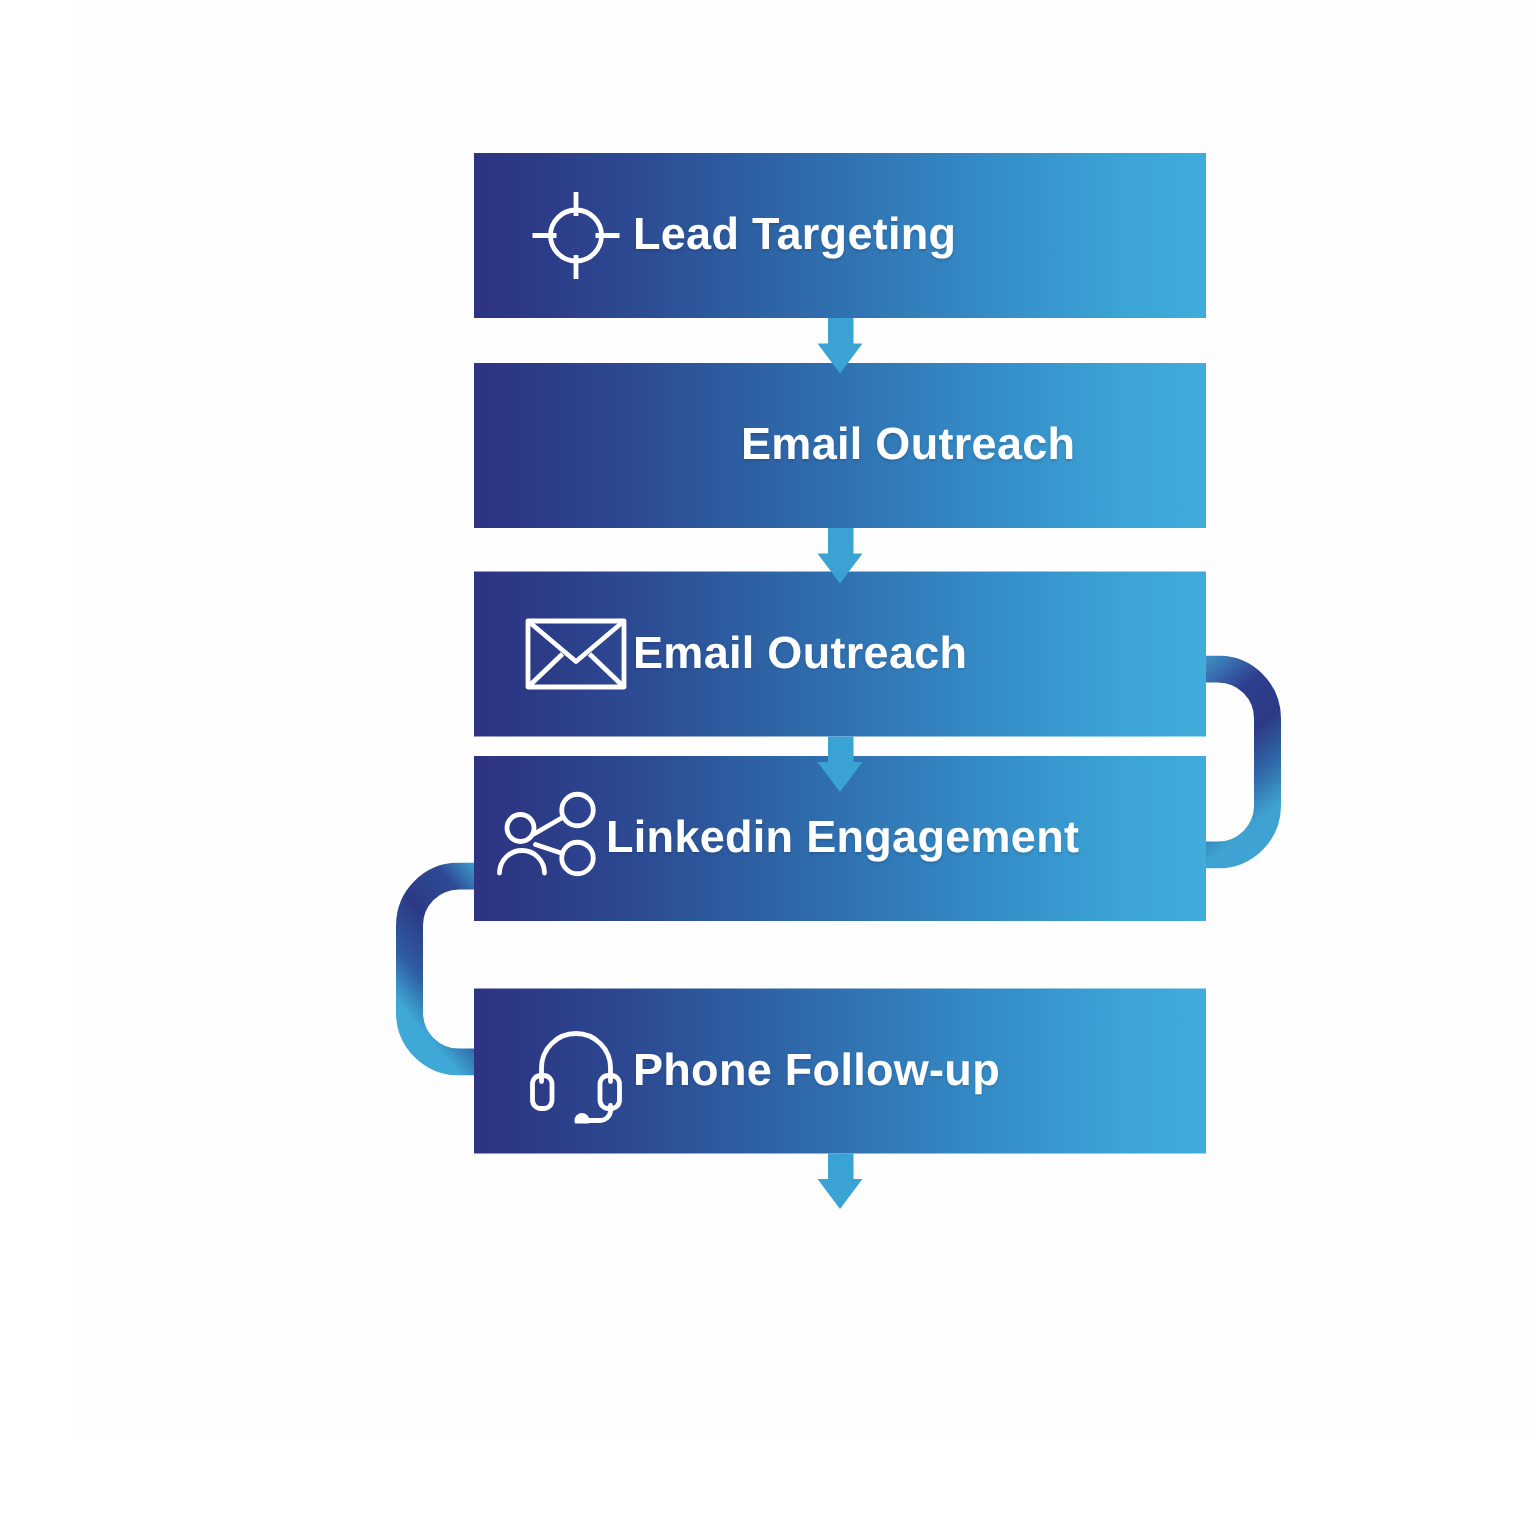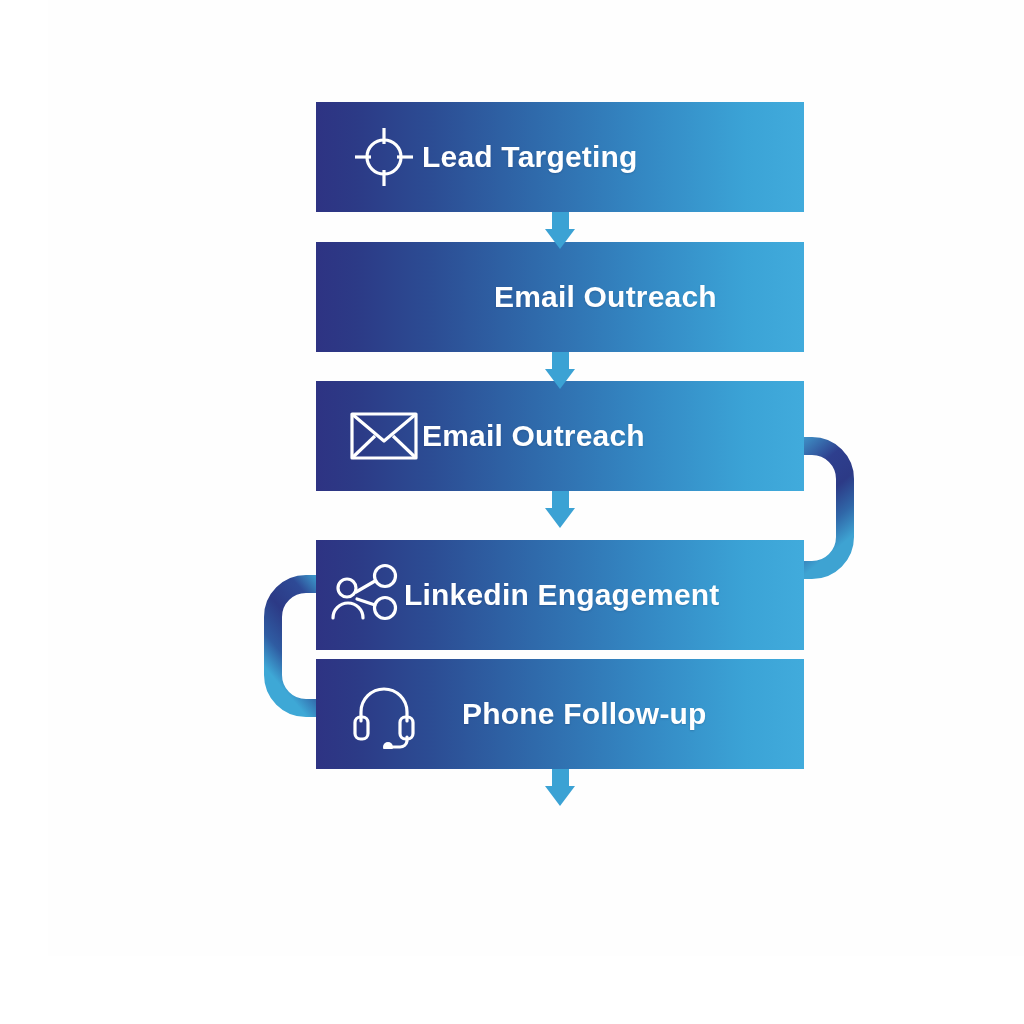--- a/index.html
+++ b/index.html
@@ -183,21 +183,21 @@
       </linearGradient>
     </defs>
     <path d="M 0 9 L 20 9 A 33 33 0 0 1 53 42 L 53 100 A 33 33 0 0 1 20 133 L 0 133" fill="none" stroke="url(#gradBR)" stroke-width="18"></path>
   </svg>
 
   <div class="arrow" style="top:491px;height:37px;">
     <div class="stem" style="height:18px;"></div>
     <div class="head" style="top:17px;"></div>
   </div>
 
-  <div class="bar" style="top:540px;padding-left:12px;">
+  <div class="bar" style="top:504px;padding-left:12px;">
     <div class="bar-grad"></div>
     <div class="bar-icon">
       <svg width="74" height="70" viewBox="0 0 74 70" fill="none" stroke="#ffffff" stroke-width="3.2" stroke-linecap="round">
         <circle cx="18" cy="28" r="9"></circle>
         <path d="M 4 58 A 15 15 0 0 1 34 58"></path>
         <circle cx="56" cy="16" r="10.5"></circle>
         <circle cx="56" cy="48" r="10.5"></circle>
         <line x1="27" y1="32" x2="46" y2="21"></line>
         <line x1="28" y1="39" x2="46" y2="45"></line>
       </svg>
@@ -211,21 +211,21 @@
         <stop offset="0%" stop-color="#3ea3d2"></stop>
         <stop offset="22%" stop-color="#2e4a96"></stop>
         <stop offset="50%" stop-color="#2c3a86"></stop>
         <stop offset="78%" stop-color="#2f5ca2"></stop>
         <stop offset="100%" stop-color="#3ea8d6"></stop>
       </linearGradient>
     </defs>
     <path d="M 62 9 L 42 9 A 33 33 0 0 0 9 42 L 9 100 A 33 33 0 0 0 42 133 L 62 133" fill="none" stroke="url(#gradBL)" stroke-width="18"></path>
   </svg>
 
-  <div class="bar" style="top:659px;gap:40px;">
+  <div class="bar" style="top:659px;">
     <div class="bar-grad"></div>
     <div class="bar-icon">
       <svg width="70" height="70" viewBox="0 0 70 70" fill="none" stroke="#ffffff" stroke-width="3.2" stroke-linecap="round">
         <path d="M 12 42 L 12 33 A 23 23 0 0 1 58 33 L 58 42"></path>
         <rect x="6" y="38" width="13" height="22" rx="5.5"></rect>
         <rect x="51" y="38" width="13" height="22" rx="5.5"></rect>
         <path d="M 58 58 L 58 62 A 7 7 0 0 1 51 68 L 44 68"></path>
         <circle cx="39" cy="68" r="5" fill="#ffffff" stroke="none"></circle>
       </svg>
     </div>

